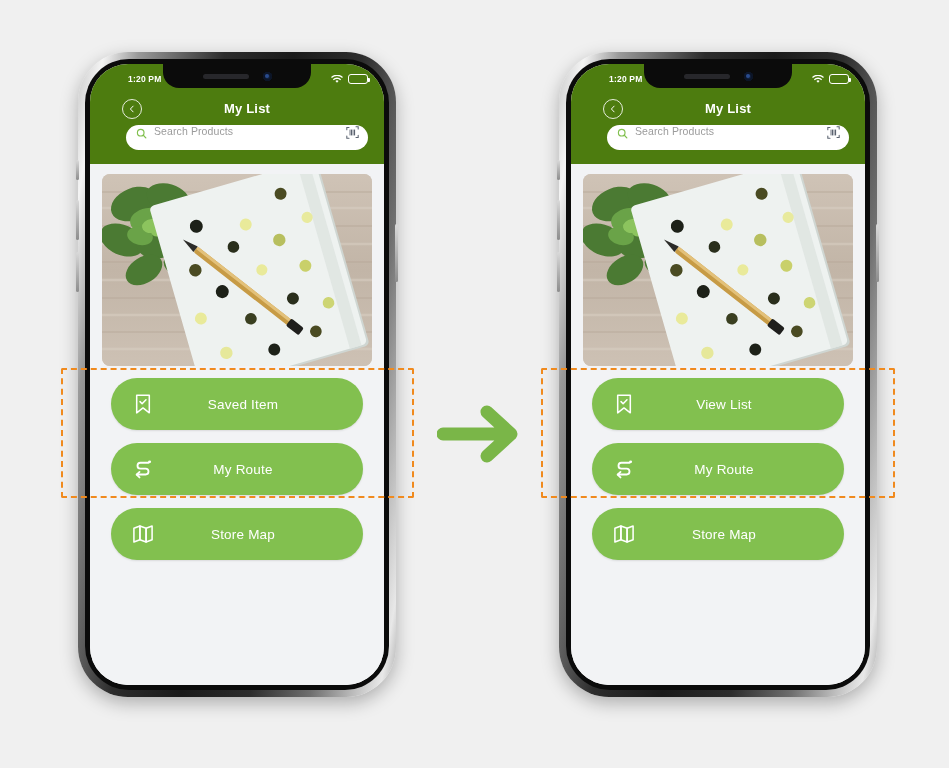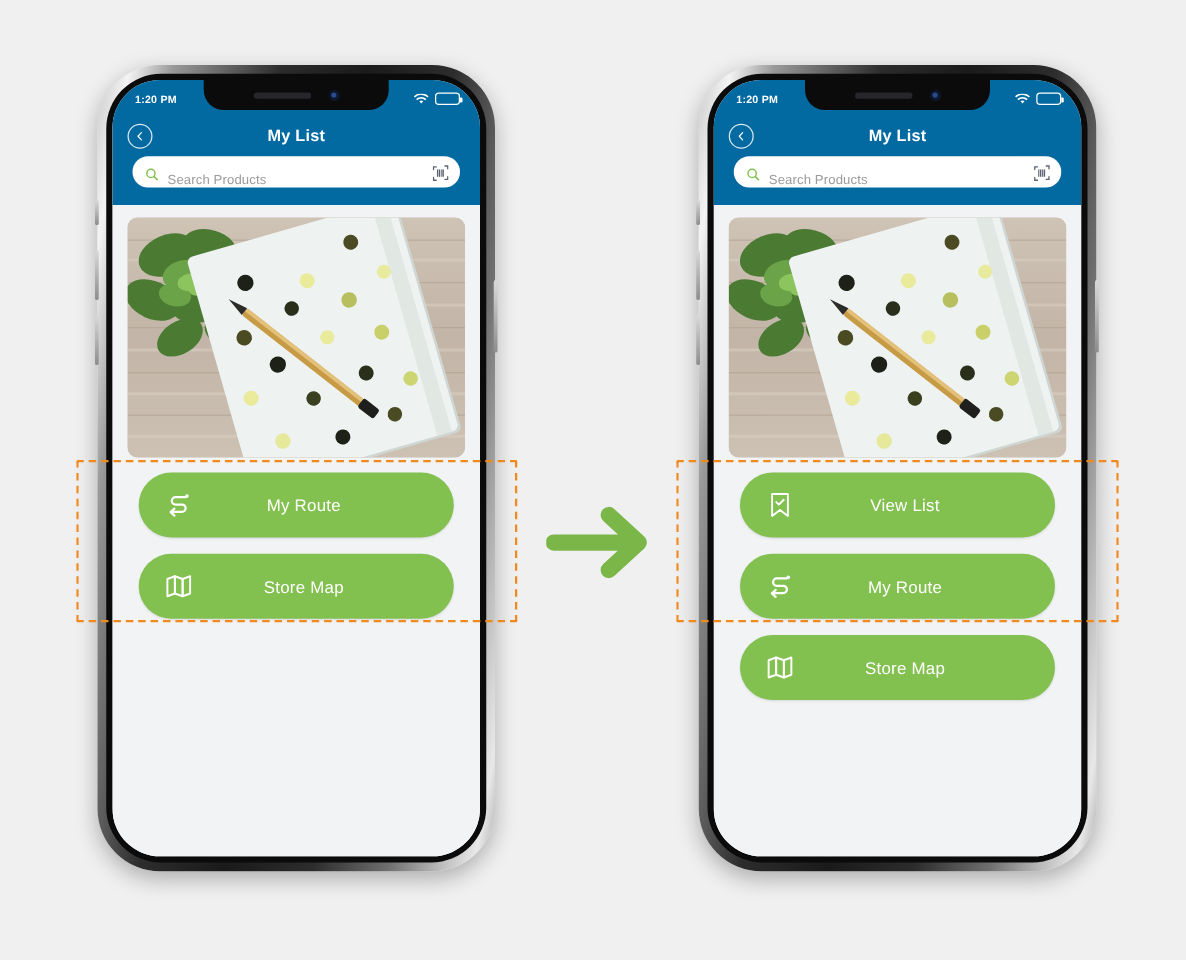--- a/index.html
+++ b/index.html
@@ -52,21 +52,21 @@
     z-index: 12;
     display: flex; align-items: center; justify-content: center; gap: 14px;
   }
   .speaker { width: 46px; height: 5px; border-radius: 3px; background: #27272b; }
   .camera  { width: 9px;  height: 9px; border-radius: 50%; background: #12213d;
              box-shadow: inset 0 0 0 2px #0c1527; position: relative; }
   .camera::after { content:''; position:absolute; left:2px; top:2px; width:4px; height:4px;
                    border-radius:50%; background:#2a4b8d; }
 
   
-  .header { position: relative; background: #0369a1; padding-top: 0; z-index: 5; }
+  .header { position: relative; background: #4d7c0f; padding-top: 0; z-index: 5; padding-left: 20px; }
   .statusbar {
     height: 28px; display: flex; align-items: center;
     padding: 2px 16px 0 18px; color: #ffffff;
     font-size: 8.5px; font-weight: bold; letter-spacing: .2px;
   }
   .sb-time { flex: 0 0 auto; }
   .sb-spacer { flex: 1 1 auto; }
   .sb-icons { display: flex; align-items: center; gap: 5px; }
   .wifi { width: 12px; height: 9px; position: relative; }
   .battery {
@@ -85,21 +85,21 @@
     cursor: pointer;
   }
   .title {
     width: 100%; text-align: center; color: #ffffff;
     font-size: 13px; font-weight: 600; letter-spacing: .2px;
   }
 
   .searchwrap { padding: 0 16px 14px; }
   .searchbar {
     height: 25px; background: #ffffff; border-radius: 13px;
-    display: flex; align-items: flex-end; padding: 0 9px 0 10px; gap: 7px;
+    display: flex; align-items: flex-start; padding: 0 9px 0 10px; gap: 7px;
   }
   .search-placeholder {
     flex: 1 1 auto; color: #9b9b9b; font-size: 10.5px; letter-spacing: .1px;
   }
 
   
   .content { background: #f2f3f5; height: 100%; position: relative; }
   .hero-wrap { padding: 10px 12px 0; }
   .hero {
     height: 192px; border-radius: 8px; overflow: hidden; position: relative;
@@ -271,20 +271,29 @@
                 <path d="M78 116l-16 3.5 16 3.5z" fill="#2b2b28"></path>
                 <rect x="196" y="115" width="16" height="9" rx="2" fill="#1f1f1d"></rect>
               </g>
             </svg>
           </div>
         </div>
 
         <div class="actions">
           <div class="action-btn">
             <span class="action-icon">
+              <svg viewBox="0 0 20 24" width="18" height="22">
+                  <path d="M3 2.2h14v19.6l-7-5.4-7 5.4z" fill="none" stroke="#fff" stroke-width="1.7" stroke-linejoin="round"></path>
+                  <path d="M6.7 9.4l2.3 2.3 4.3-4.4" fill="none" stroke="#fff" stroke-width="1.7" stroke-linecap="round" stroke-linejoin="round"></path>
+                </svg>
+            </span>
+            <span class="action-label">Saved Item</span>
+          </div>
+          <div class="action-btn">
+            <span class="action-icon">
               <svg viewBox="0 0 24 24" width="22" height="22">
                   <path d="M18 5.2H9.2a3.2 3.2 0 0 0 0 6.4h5.6a3.2 3.2 0 0 1 0 6.4H5.4" fill="none" stroke="#fff" stroke-width="2" stroke-linecap="round"></path>
                   <path d="M8.2 15.2L5 18.2l3.2 3" fill="none" stroke="#fff" stroke-width="2" stroke-linecap="round" stroke-linejoin="round"></path>
                   <circle cx="19.2" cy="4.2" r="1.6" fill="#fff"></circle>
                 </svg>
             </span>
             <span class="action-label">My Route</span>
           </div>
           <div class="action-btn">
             <span class="action-icon">

